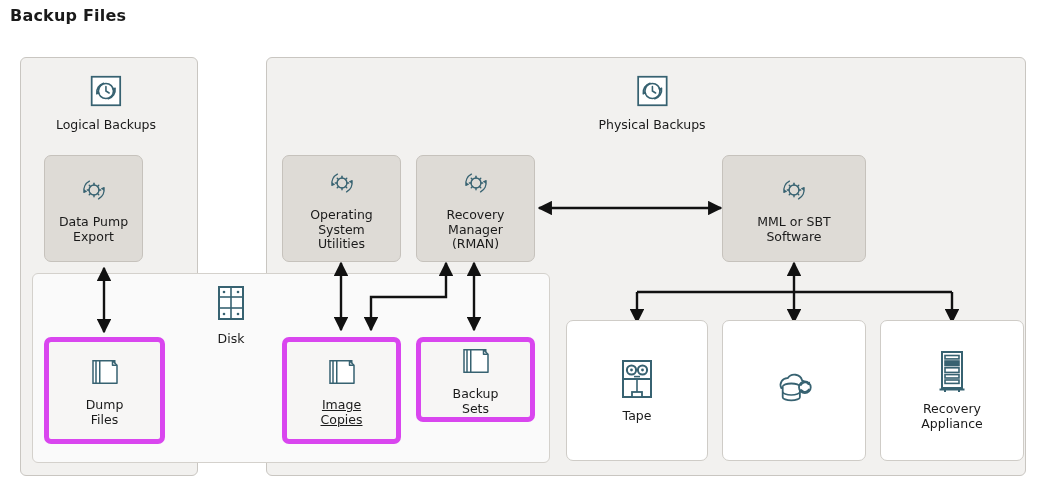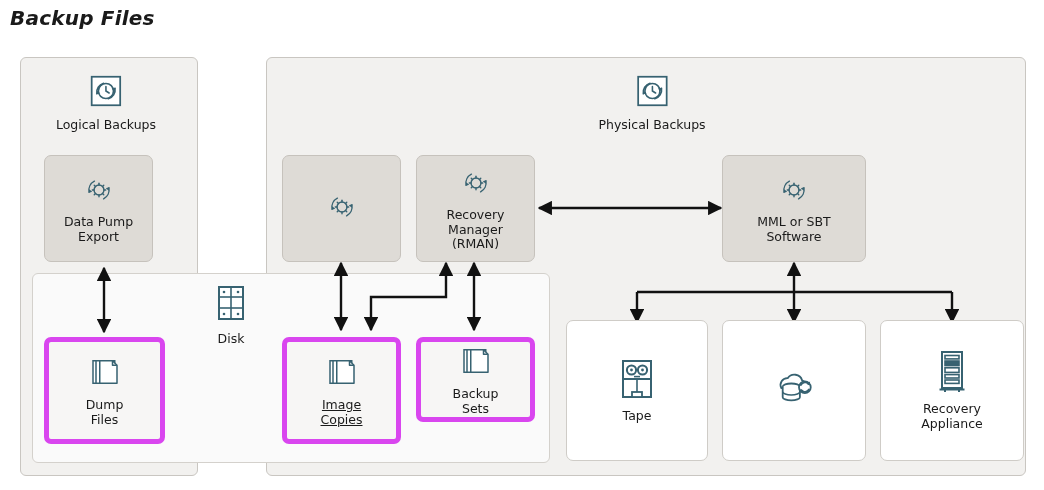--- a/index.html
+++ b/index.html
@@ -5,23 +5,22 @@
   html,body{margin:0;padding:0;}
   body{
     width:1044px;height:490px;
     background:#ffffff;
     font-family:"DejaVu Sans","Liberation Sans",sans-serif;
     overflow:hidden;
     position:relative;
   }
   #page-title{
     position:absolute;left:10px;top:6px;
-    font-size:20px;font-weight:bold;color:#1a1a1a;
+    font-size:16px;font-weight:bold;color:#1a1a1a;
     letter-spacing:.2px;
-    font-style:italic;
   }
   .panel{
     position:absolute;
     background:#f2f1ef;
     border:1px solid #c9c6c1;
     border-radius:6px;
     box-sizing:border-box;
   }
   .panel-disk{
     background:#fafafa;
@@ -128,21 +127,21 @@
     <path d="M794 263 L794 322" marker-start="url(#ah)" marker-end="url(#ah)"></path>
 
     <path d="M637 292 L952 292"></path>
 
     <path d="M637 292 L637 322" marker-end="url(#ah)"></path>
 
     <path d="M952 292 L952 322" marker-end="url(#ah)"></path>
   </g>
 </svg>
 
-<div class="node node-soft" style="left:44px;top:155px;width:109px;height:107px;">
+<div class="node node-soft" style="left:44px;top:155px;width:99px;height:107px;">
   <span class="ic">
     <svg width="34" height="34" viewBox="0 0 48 48">
       <circle cx="24" cy="24" r="7" fill="none" stroke="#376271" stroke-width="2"></circle>
       <g stroke="#376271" stroke-width="2" stroke-linecap="round">
         <line x1="24" y1="14.5" x2="24" y2="17"></line>
           <line x1="24" y1="31" x2="24" y2="33.5"></line>
         <line x1="14.5" y1="24" x2="17" y2="24"></line>
           <line x1="31" y1="24" x2="33.5" y2="24"></line>
         <line x1="17.3" y1="17.3" x2="19" y2="19"></line>
           <line x1="29" y1="29" x2="30.7" y2="30.7"></line>
@@ -189,20 +188,25 @@
           <line x1="29" y1="29" x2="30.7" y2="30.7"></line>
         <line x1="30.7" y1="17.3" x2="29" y2="19"></line>
           <line x1="19" y1="29" x2="17.3" y2="30.7"></line>
       </g>
       <path d="M10 27 A14.5 14.5 0 0 1 17.5 11.5" fill="none" stroke="#376271" stroke-width="2" stroke-linecap="round"></path>
       <path d="M38 21 A14.5 14.5 0 0 1 30.5 36.5" fill="none" stroke="#376271" stroke-width="2" stroke-linecap="round"></path>
       <path d="M10.2 22.8 L9.2 28.4 L14.4 26.6 Z" fill="#376271"></path>
       <path d="M37.8 25.2 L38.8 19.6 L33.6 21.4 Z" fill="#376271"></path>
     </svg>
   </span>
+  <span class="lbl">
+    <span>Operating</span><br>
+    <span>System</span><br>
+    <span>Utilities</span>
+  </span>
 </div>
 
 <div class="node node-soft" style="left:416px;top:155px;width:119px;height:107px;">
   <span class="ic">
     <svg width="34" height="34" viewBox="0 0 48 48">
       <circle cx="24" cy="24" r="7" fill="none" stroke="#376271" stroke-width="2"></circle>
       <g stroke="#376271" stroke-width="2" stroke-linecap="round">
         <line x1="24" y1="14.5" x2="24" y2="17"></line>
           <line x1="24" y1="31" x2="24" y2="33.5"></line>
         <line x1="14.5" y1="24" x2="17" y2="24"></line>

